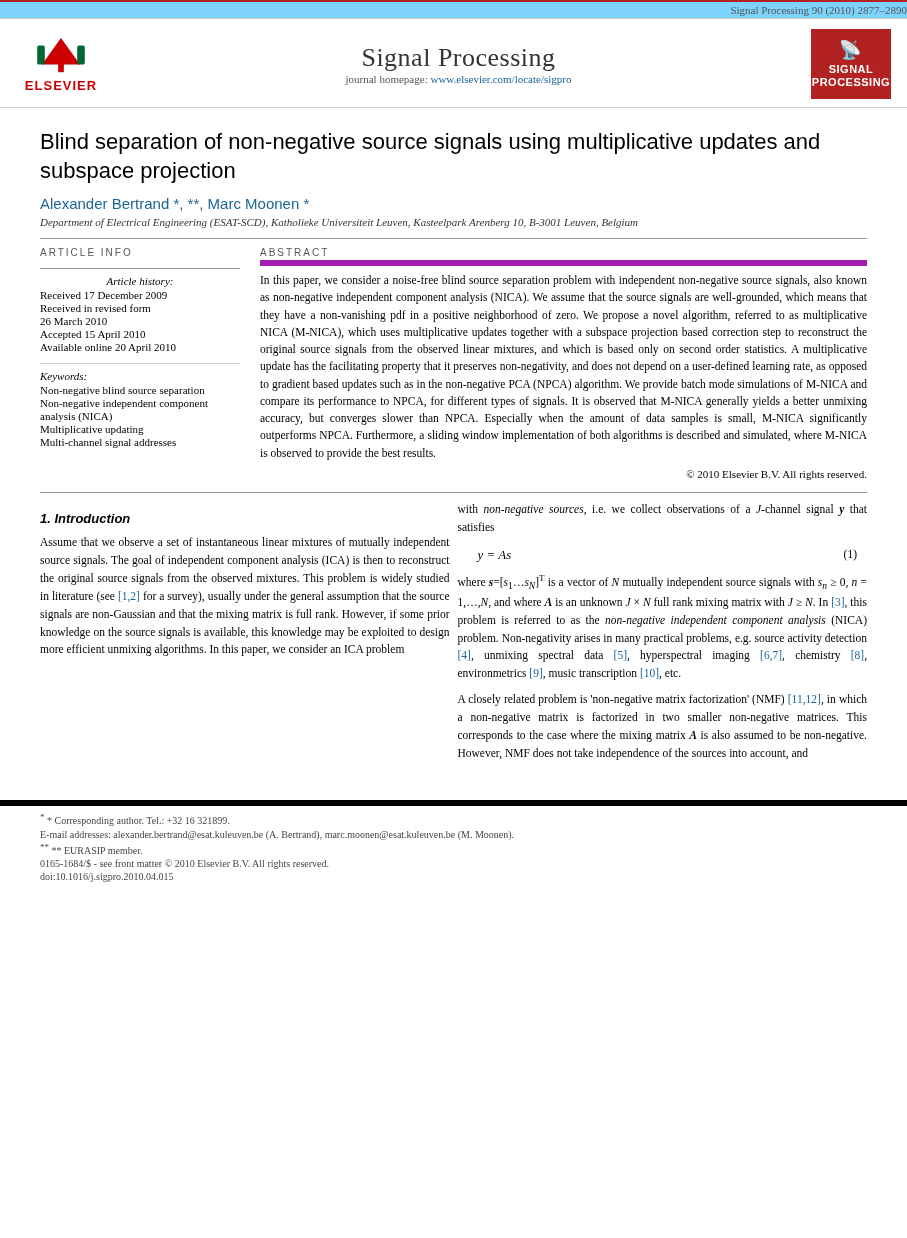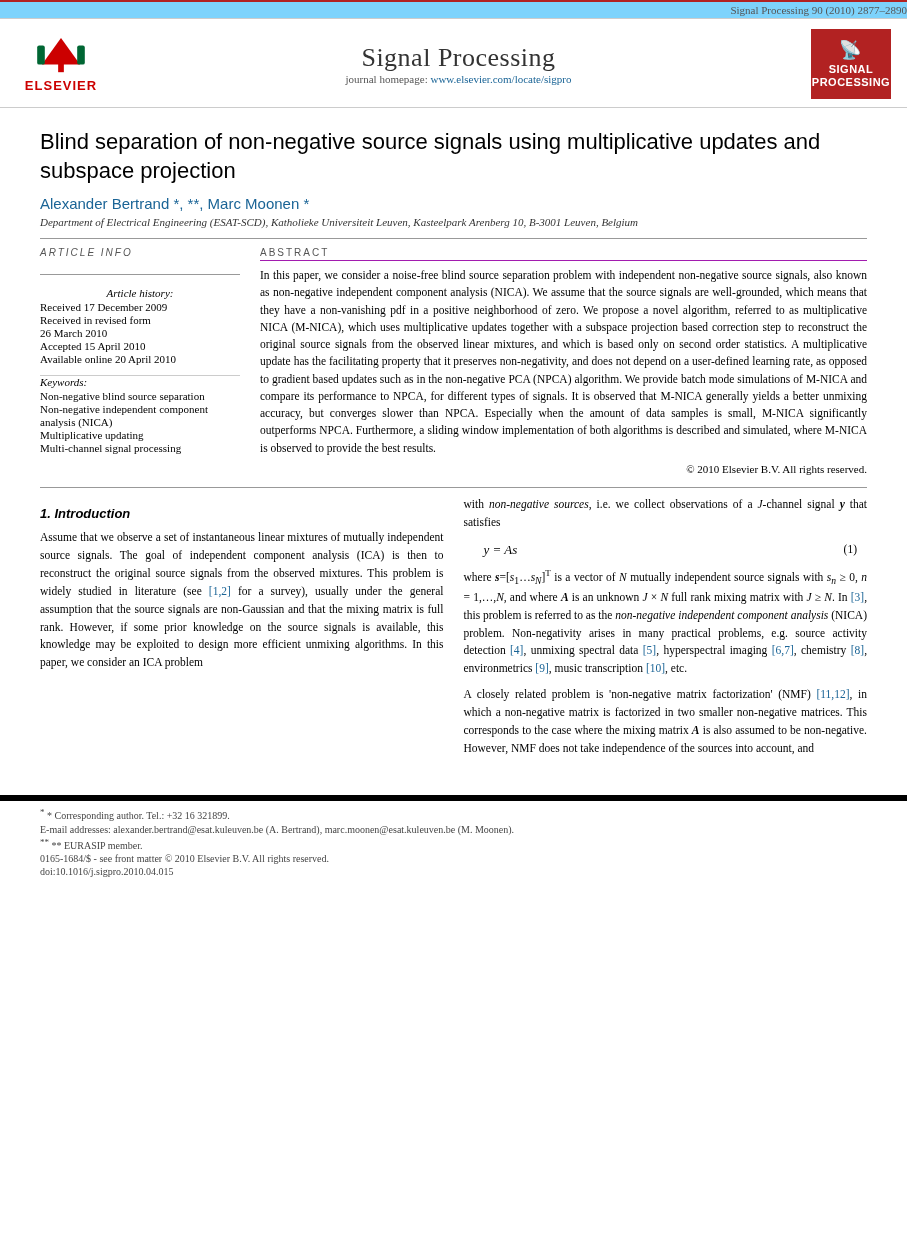--- a/index.html
+++ b/index.html
@@ -153,55 +153,55 @@
       flex-shrink: 0;
       font-size: 11px;
     }
     .article-info-title {
       font-family: Arial, sans-serif;
       font-size: 10px;
       letter-spacing: 2px;
       color: #555;
       text-transform: uppercase;
       border-bottom: 1px solid #999;
-      padding-bottom: 16px;
-      margin-bottom: 12px;
-      font-style: italic;
+      padding-bottom: 10px;
+      margin-bottom: 6px;
     }
     .article-history-label {
       font-style: italic;
       font-size: 11px;
       margin-bottom: 2px;
       text-align: center;
     }
     .article-history-item {
       font-size: 11px;
       margin-bottom: 1px;
     }
     .keywords-title {
       font-style: italic;
       font-size: 11px;
       margin: 10px 0 2px 0;
       border-top: 1px solid #ccc;
+      padding-top: 6px;
     }
     .keyword-item {
       font-size: 11px;
       margin-bottom: 1px;
     }
     .abstract-col {
       flex: 1;
       font-size: 11.5px;
     }
     .abstract-title {
       font-family: Arial, sans-serif;
       font-size: 10px;
       letter-spacing: 2px;
       color: #555;
       text-transform: uppercase;
-      border-bottom: 1px solid #a21caf;
+      border-bottom: 6px solid #a21caf;
       padding-bottom: 2px;
       margin-bottom: 6px;
     }
     .abstract-text {
       text-align: justify;
       line-height: 1.5;
       font-size: 11.5px;
     }
     .abstract-copyright {
       text-align: right;
@@ -209,21 +209,21 @@
       margin-top: 6px;
     }
     
     .body-divider {
       border: none;
       border-top: 1px solid #999;
       margin: 12px 0 8px 0;
     }
     .body-two-col {
       display: flex;
-      gap: 20px;
+      gap: 8px;
     }
     .body-col {
       flex: 1;
       font-size: 11.5px;
       text-align: justify;
       line-height: 1.5;
     }
     .section-heading {
       font-family: Arial, sans-serif;
       font-size: 13px;
@@ -336,21 +336,21 @@
         <div class="article-history-item">Received 17 December 2009</div>
         <div class="article-history-item">Received in revised form</div>
         <div class="article-history-item">26 March 2010</div>
         <div class="article-history-item">Accepted 15 April 2010</div>
         <div class="article-history-item">Available online 20 April 2010</div>
         <div class="keywords-title">Keywords:</div>
         <div class="keyword-item">Non-negative blind source separation</div>
         <div class="keyword-item">Non-negative independent component</div>
         <div class="keyword-item">analysis (NICA)</div>
         <div class="keyword-item">Multiplicative updating</div>
-        <div class="keyword-item">Multi-channel signal processing</div>
+        <div class="keyword-item">Multi-channel signal addresses</div>
       </div>
 
       <div class="abstract-col">
         <div class="abstract-title">Abstract</div>
         <div class="abstract-text">In this paper, we consider a noise-free blind source separation problem with independent non-negative source signals, also known as non-negative independent component analysis (NICA). We assume that the source signals are well-grounded, which means that they have a non-vanishing pdf in a positive neighborhood of zero. We propose a novel algorithm, referred to as multiplicative NICA (M-NICA), which uses multiplicative updates together with a subspace projection based correction step to reconstruct the original source signals from the observed linear mixtures, and which is based only on second order statistics. A multiplicative update has the facilitating property that it preserves non-negativity, and does not depend on a user-defined learning rate, as opposed to gradient based updates such as in the non-negative PCA (NPCA) algorithm. We provide batch mode simulations of M-NICA and compare its performance to NPCA, for different types of signals. It is observed that M-NICA generally yields a better unmixing accuracy, but converges slower than NPCA. Especially when the amount of data samples is small, M-NICA significantly outperforms NPCA. Furthermore, a sliding window implementation of both algorithms is described and simulated, where M-NICA is observed to provide the best results.</div>
         <div class="abstract-copyright">© 2010 Elsevier B.V. All rights reserved.</div>
       </div>
 
     </div>
 

